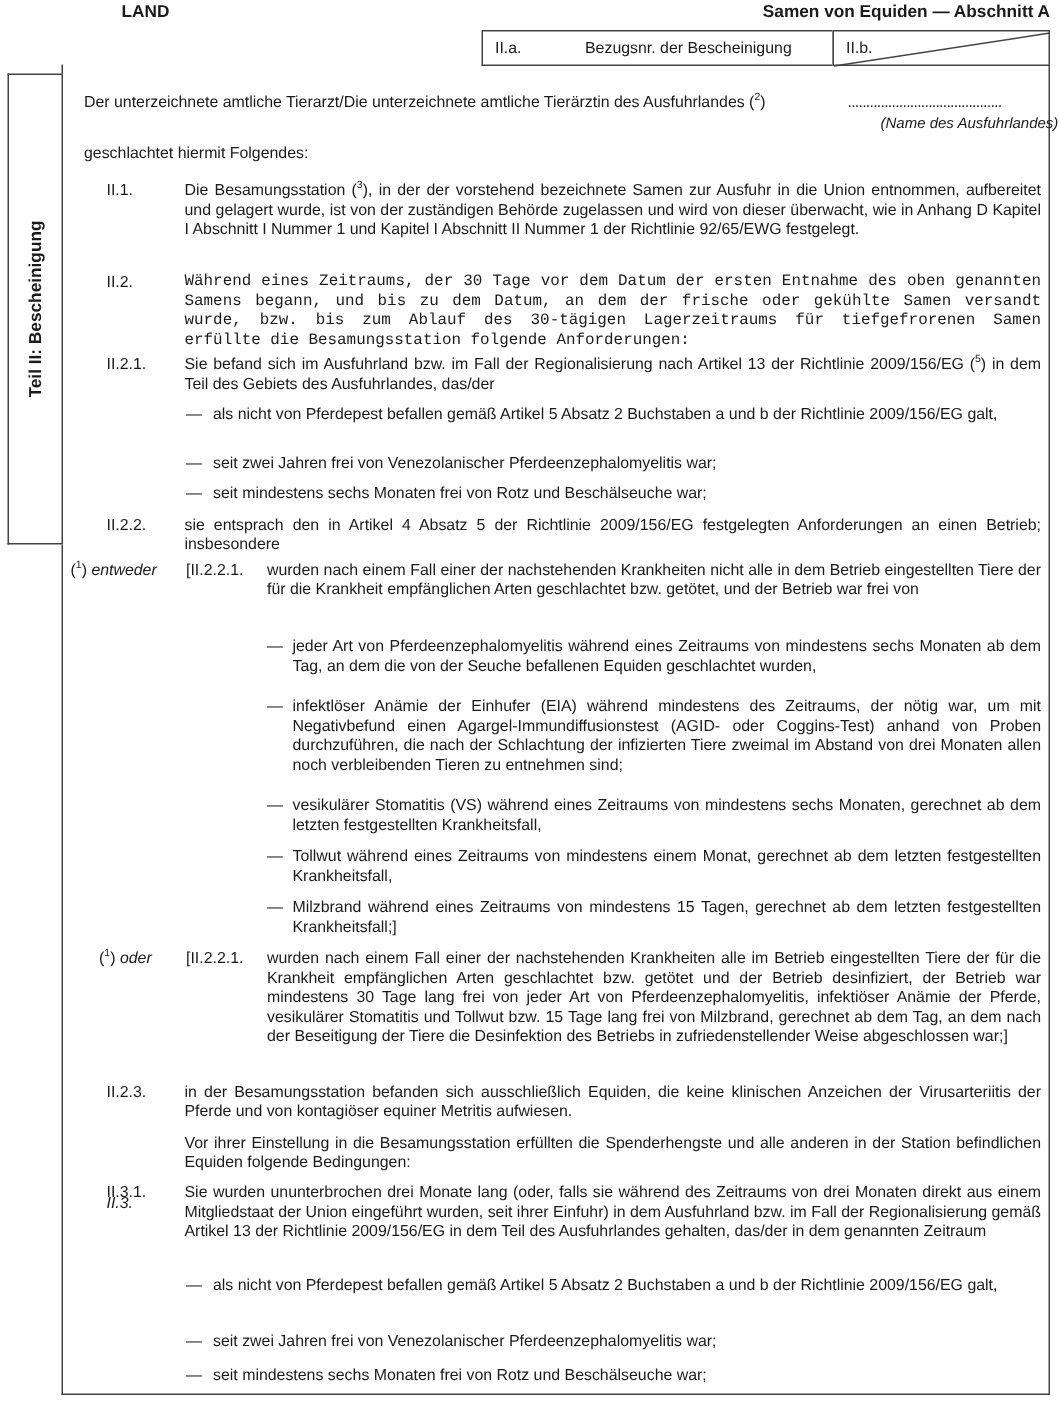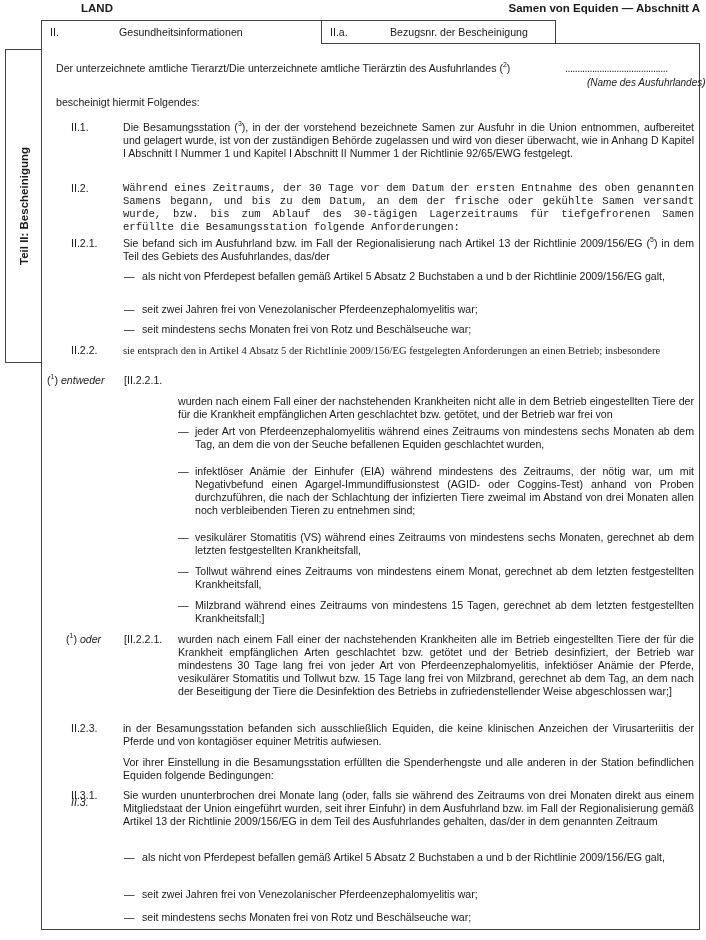--- a/index.html
+++ b/index.html
@@ -31,41 +31,43 @@
 </head>
 <body>
 
 <div class="toplabel left">LAND</div>
 <div class="toplabel right">Samen von Equiden — Abschnitt A</div>
 
 <div class="mainbox"></div>
 <div class="mainbox-topline"></div>
 
 <div class="hdr">
-  <div class="hcell hc1">
-    <span class="num">II.</span>
-    <span class="lbl" style="left:77px">Gesundheitsinformationen</span>
-  </div>
   <div class="hcell hc2">
     <span class="num">II.a.</span>
     <span class="lbl" style="left:68px">Bezugsnr. der Bescheinigung</span>
+  </div>
+  <div class="hcell hc3">
+    <svg width="145" height="24">
+        <line x1="0" y1="23" x2="144" y2="1" stroke="#444" stroke-width="1"></line>
+      </svg>
+    <span class="num">II.b.</span>
   </div>
 </div>
 
 <div class="sidetab">
     <span>Teil II: Bescheinigung</span>
   </div>
 <div class="sidecover"></div>
 
 <div class="p" style="left:56px; top:62px; width:480px; text-align:left;">
   <span>Der unterzeichnete amtliche Tierarzt/Die unterzeichnete amtliche Tierärztin des Ausfuhrlandes (</span><span class="sup">2</span><span>)</span>
 </div>
 <div class="p" style="left:565px; top:62px; width:135px; letter-spacing:-0.5px; text-align:left; overflow:hidden; white-space:nowrap;">..........................................</div>
 <div class="p it" style="left:587px; top:76px; width:130px; text-align:left; font-size:10px;">(Name des Ausfuhrlandes)</div>
-<div class="p" style="left:56px; top:96px;">bescheinigt hiermit Folgendes:</div>
+<div class="p" style="left:56px; top:96px;">geschlachtet hiermit Folgendes:</div>
 
 <div class="label" style="left:71px; top:121px;">II.1.</div>
 <div class="p" style="left:123px; top:121px; width:571px;">
   <span>Die Besamungsstation (</span><span class="sup">3</span><span>), in der der vorstehend bezeichnete Samen zur Ausfuhr in die Union entnommen, aufbereitet und gelagert wurde, ist von der zuständigen Behörde zugelassen und wird von dieser überwacht, wie in Anhang D Kapitel I Abschnitt I Nummer 1 und Kapitel I Abschnitt II Nummer 1 der Richtlinie 92/65/EWG festgelegt.</span>
 </div>
 
 <div class="label" style="left:71px; top:182px;">II.2.</div>
 <div class="p" style="left:123px; top:182px; width:571px;font-family:Liberation Mono, monospace;">Während eines Zeitraums, der 30 Tage vor dem Datum der ersten Entnahme des oben genannten Samens begann, und bis zu dem Datum, an dem der frische oder gekühlte Samen versandt wurde, bzw. bis zum Ablauf des 30-tägigen Lagerzeitraums für tiefgefrorenen Samen erfüllte die Besamungsstation folgende Anforderungen:</div>
 
 <div class="label" style="left:71px; top:237px;">II.2.1.</div>
@@ -73,25 +75,25 @@
   <span>Sie befand sich im Ausfuhrland bzw. im Fall der Regionalisierung nach Artikel 13 der Richtlinie 2009/156/EG (</span><span class="sup">5</span><span>) in dem Teil des Gebiets des Ausfuhrlandes, das/der</span>
 </div>
 <div class="dash" style="left:124px; top:270px;">—</div>
 <div class="p" style="left:142px; top:270px; width:552px; text-align:left;">als nicht von Pferdepest befallen gemäß Artikel 5 Absatz 2 Buchstaben a und b der Richtlinie 2009/156/EG galt,</div>
 <div class="dash" style="left:124px; top:303px;">—</div>
 <div class="p" style="left:142px; top:303px; width:552px;">seit zwei Jahren frei von Venezolanischer Pferdeenzephalomyelitis war;</div>
 <div class="dash" style="left:124px; top:323px;">—</div>
 <div class="p" style="left:142px; top:323px; width:552px;">seit mindestens sechs Monaten frei von Rotz und Beschälseuche war;</div>
 
 <div class="label" style="left:71px; top:344px;">II.2.2.</div>
-<div class="p" style="left:123px; top:344px; width:571px;font-family:Liberation Serif, serif;">sie entsprach den in Artikel 4 Absatz 5 der Richtlinie 2009/156/EG festgelegten Anforderungen an einen Betrieb; insbesondere</div>
+<div class="p" style="left:123px; top:344px; width:571px;">sie entsprach den in Artikel 4 Absatz 5 der Richtlinie 2009/156/EG festgelegten Anforderungen an einen Betrieb; insbesondere</div>
 
 <div class="label" style="left:47px; top:374px;">(<span class="sup">1</span>) <span class="it">entweder</span></div>
 <div class="label" style="left:124px; top:374px;">[II.2.2.1.</div>
-<div class="p" style="left:178px; top:374px; width:516px;margin-top:21px;">wurden nach einem Fall einer der nachstehenden Krankheiten nicht alle in dem Betrieb eingestellten Tiere der für die Krankheit empfänglichen Arten geschlachtet bzw. getötet, und der Betrieb war frei von</div>
+<div class="p" style="left:178px; top:374px; width:516px;">wurden nach einem Fall einer der nachstehenden Krankheiten nicht alle in dem Betrieb eingestellten Tiere der für die Krankheit empfänglichen Arten geschlachtet bzw. getötet, und der Betrieb war frei von</div>
 
 <div class="dash" style="left:178px; top:425px;">—</div>
 <div class="p" style="left:195px; top:425px; width:499px;">jeder Art von Pferdeenzephalomyelitis während eines Zeitraums von mindestens sechs Monaten ab dem Tag, an dem die von der Seuche befallenen Equiden geschlachtet wurden,</div>
 <div class="dash" style="left:178px; top:465px;">—</div>
 <div class="p" style="left:195px; top:465px; width:499px;">infektlöser Anämie der Einhufer (EIA) während mindestens des Zeitraums, der nötig war, um mit Negativbefund einen Agargel-Immundiffusionstest (AGID- oder Coggins-Test) anhand von Proben durchzuführen, die nach der Schlachtung der infizierten Tiere zweimal im Abstand von drei Monaten allen noch verbleibenden Tieren zu entnehmen sind;</div>
 <div class="dash" style="left:178px; top:531px;">—</div>
 <div class="p" style="left:195px; top:531px; width:499px;">vesikulärer Stomatitis (VS) während eines Zeitraums von mindestens sechs Monaten, gerechnet ab dem letzten festgestellten Krankheitsfall,</div>
 <div class="dash" style="left:178px; top:565px;">—</div>
 <div class="p" style="left:195px; top:565px; width:499px;">Tollwut während eines Zeitraums von mindestens einem Monat, gerechnet ab dem letzten festgestellten Krankheitsfall,</div>
 <div class="dash" style="left:178px; top:599px;">—</div>

